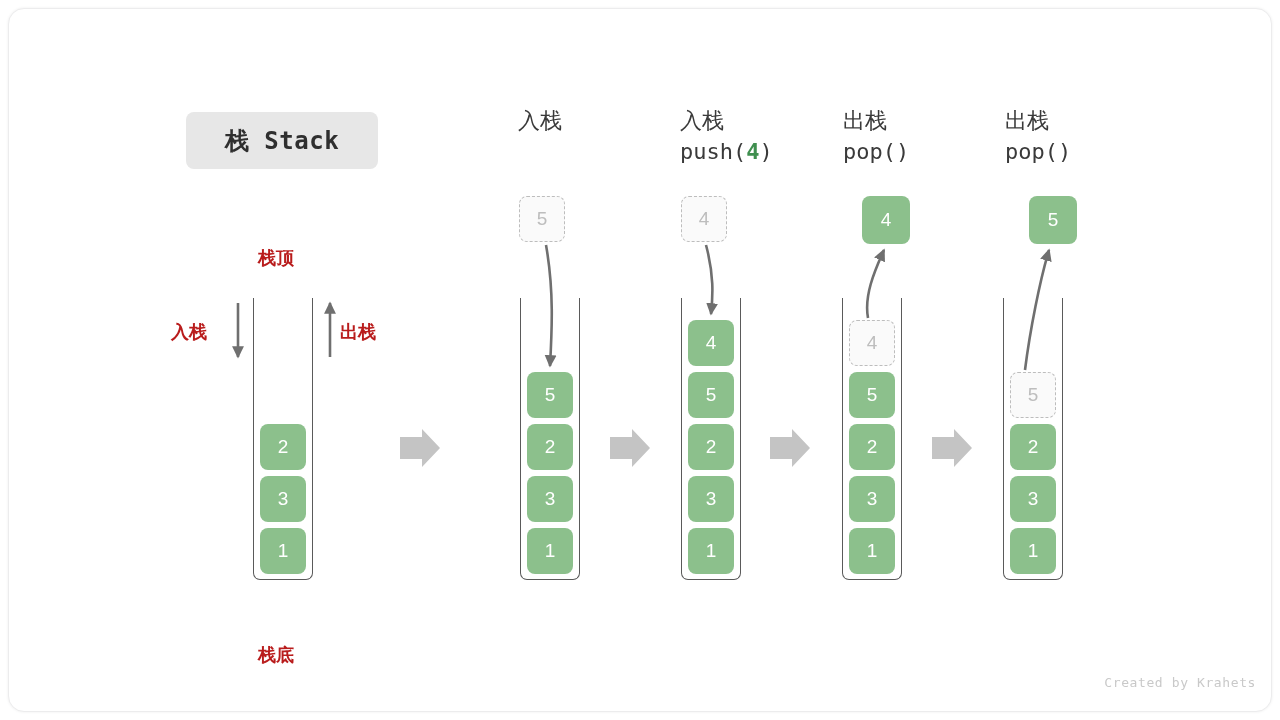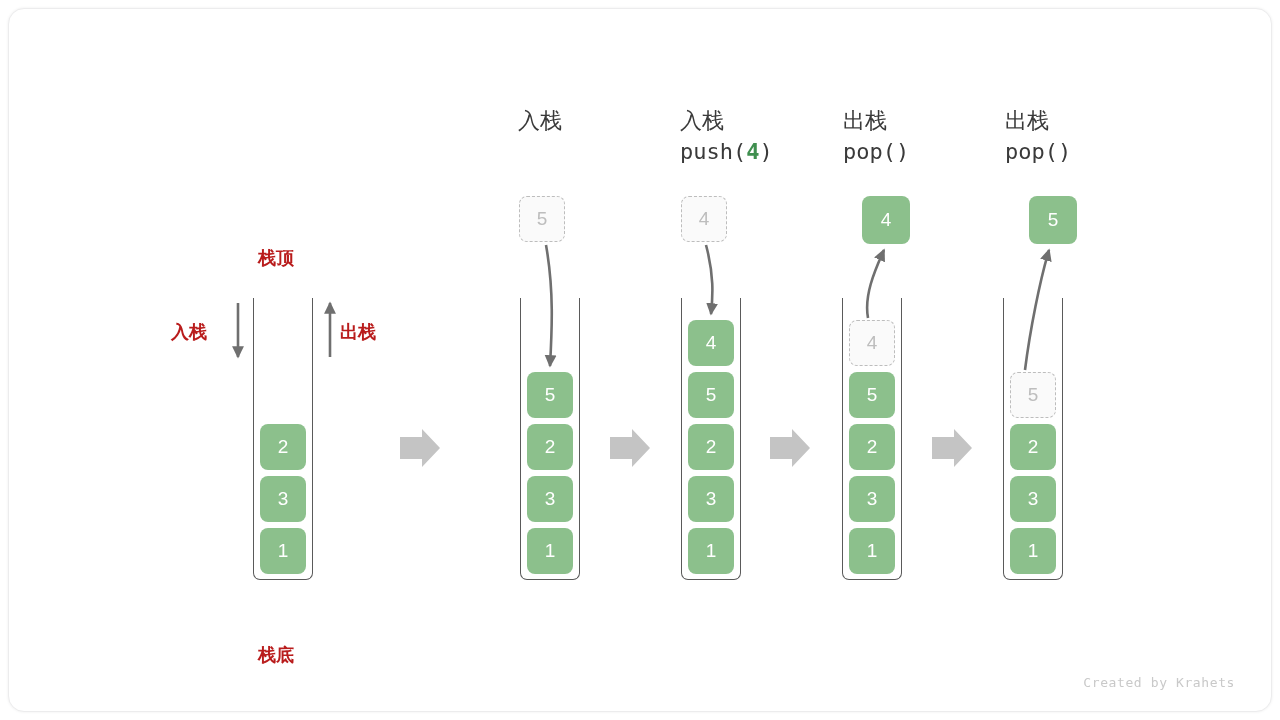--- a/index.html
+++ b/index.html
@@ -128,34 +128,35 @@
     left: 0;
     top: 0;
     width: 1280px;
     height: 720px;
     pointer-events: none;
   }
 
   
   .footer {
     position: absolute;
-    right: 45px;
+    right: 24px;
     bottom: 30px;
     font-family: "DejaVu Sans Mono", monospace;
     font-size: 13px;
     color: #c9c9c9;
     letter-spacing: 0.6px;
   }
 </style>
 </head>
 <body>
 
 <div id="canvas">
   <div class="frame"></div>
 
+  <div class="title-badge">栈 Stack</div>
 
   <div class="cn-label" style="left:258px; top:246px;">栈顶</div>
   <div class="cn-label" style="left:258px; top:615px;margin-top:28px;">栈底</div>
   <div class="cn-label" style="left:171px; top:320px;">入栈</div>
   <div class="cn-label" style="left:340px; top:320px;">出栈</div>
 
   <div class="stack-box" style="left:253px; top:298px; height:282px;"></div>
   <div class="cell" style="left:260px; top:424px;">2</div>
   <div class="cell" style="left:260px; top:476px;">3</div>
   <div class="cell" style="left:260px; top:528px;">1</div>

